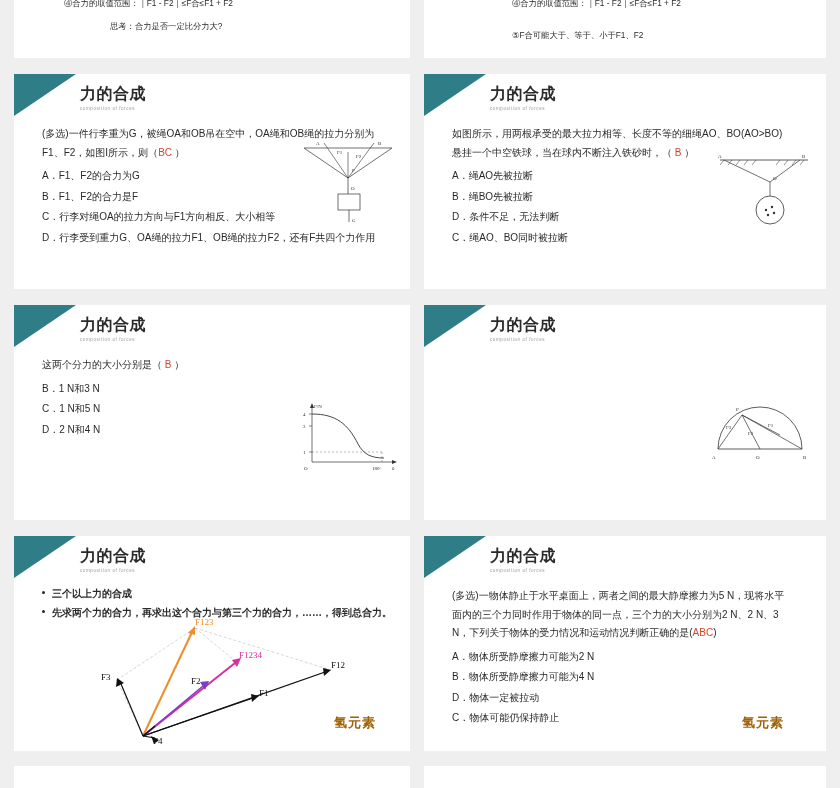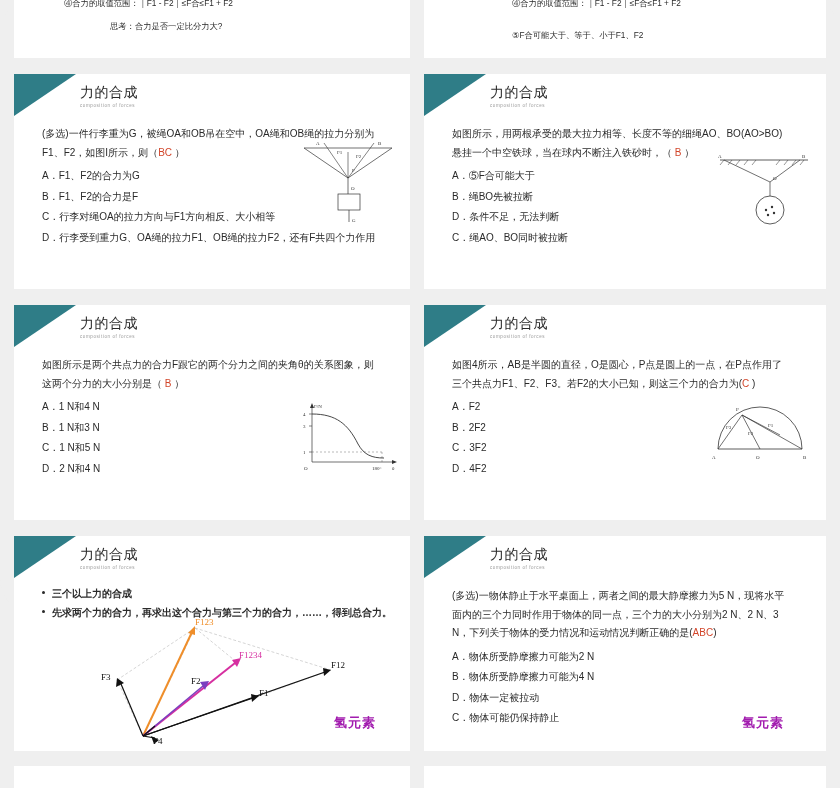--- a/index.html
+++ b/index.html
@@ -35,22 +35,22 @@
     height: 42px;
     background: #2f7d87;
     clip-path: polygon(0 0, 100% 0, 0 100%);
   }
   .title-block {
     position: absolute;
     left: 66px;
     top: 10px;
   }
   .title-cn {
-    font-size: 14px;
-    font-weight: normal;
+    font-size: 16px;
+    font-weight: bold;
     color: #2a2a2a;
     letter-spacing: 0.5px;
   }
   .title-en {
     font-size: 4.5px;
     color: #9a9a9a;
     letter-spacing: 0.6px;
     margin-top: 1px;
   }
   .body {
@@ -83,21 +83,21 @@
   }
   .topfrag {
     font-size: 8.3px;
     color: #2a2a2a;
     line-height: 1.8;
   }
   .fig { position: absolute; }
   .wm {
     position: absolute;
     font-size: 13px;
-    color: #a21caf;
+    color: #a16207;
     font-weight: bold;
     letter-spacing: 1px;
     user-select: none;
   }
   svg { display: block; }
 </style>
 </head>
 <body>
 
 <div class="page">
@@ -153,21 +153,21 @@
   <div class="slide" style="left:424px; top:74px; width:402px; height:215px;">
     <div class="ribbon"></div>
     <div class="title-block">
       <div class="title-cn">力的合成</div>
       <div class="title-en">composition of forces</div>
     </div>
     <div class="body">
       <p>如图所示，用两根承受的最大拉力相等、长度不等的细绳AO、BO(AO&gt;BO)</p>
       <p>悬挂一个中空铁球，当在球内不断注入铁砂时，（ <span class="ans">B</span> ）</p>
       <div class="opts">
-        <p>A．⑤F合可能大于</p>
+        <p>A．绳AO先被拉断</p>
         <p>B．绳BO先被拉断</p>
         <p>D．条件不足，无法判断</p>
         <p>C．绳AO、BO同时被拉断</p>
       </div>
     </div>
     <div class="fig" style="left:290px; top:78px;">
       <svg width="100" height="80" viewBox="0 0 100 80">
         <line x1="6" y1="8" x2="94" y2="8" stroke="#333" stroke-width="0.8"></line>
         <line x1="10" y1="8" x2="6" y2="13" stroke="#333" stroke-width="0.5"></line>
         <line x1="18" y1="8" x2="14" y2="13" stroke="#333" stroke-width="0.5"></line>
@@ -193,24 +193,22 @@
     </div>
   </div>
 
   <div class="slide" style="left:14px; top:305px; width:396px; height:215px;">
     <div class="ribbon"></div>
     <div class="title-block">
       <div class="title-cn">力的合成</div>
       <div class="title-en">composition of forces</div>
     </div>
     <div class="body">
-      <p>如图所示是两个共点力的合力F跟它的两个分力之间的夹角θ的关系图象，则</p>
       <p>这两个分力的大小分别是（ <span class="ans">B</span> ）</p>
       <div class="opts">
-        <p>A．1 N和4 N</p>
         <p>B．1 N和3 N</p>
         <p>C．1 N和5 N</p>
         <p>D．2 N和4 N</p>
       </div>
     </div>
     <div class="fig" style="left:282px; top:95px;">
       <svg width="104" height="72" viewBox="0 0 104 72">
         <line x1="16" y1="62" x2="16" y2="6" stroke="#333" stroke-width="0.7"></line>
         <polygon points="16,3 14,8 18,8" fill="#333"></polygon>
         <line x1="16" y1="62" x2="98" y2="62" stroke="#333" stroke-width="0.7"></line>
@@ -231,30 +229,20 @@
       </svg>
     </div>
   </div>
 
   <div class="slide" style="left:424px; top:305px; width:402px; height:215px;">
     <div class="ribbon"></div>
     <div class="title-block">
       <div class="title-cn">力的合成</div>
       <div class="title-en">composition of forces</div>
     </div>
-    <div class="body">
-      <p>如图4所示，AB是半圆的直径，O是圆心，P点是圆上的一点，在P点作用了</p>
-      <p>三个共点力F1、F2、F3。若F2的大小已知，则这三个力的合力为(<span class="ans">C</span>   )</p>
-      <div class="opts">
-        <p>A．F2</p>
-        <p>B．2F2</p>
-        <p>C．3F2</p>
-        <p>D．4F2</p>
-      </div>
-    </div>
     <div class="fig" style="left:282px; top:92px;">
       <svg width="108" height="66" viewBox="0 0 108 66">
         <path d="M12 52 A 42 42 0 0 1 96 52" fill="none" stroke="#333" stroke-width="0.8"></path>
         <line x1="12" y1="52" x2="96" y2="52" stroke="#333" stroke-width="0.8"></line>
         <line x1="12" y1="52" x2="36" y2="18" stroke="#333" stroke-width="0.7"></line>
         <line x1="36" y1="18" x2="96" y2="52" stroke="#333" stroke-width="0.7"></line>
         <line x1="36" y1="18" x2="54" y2="52" stroke="#333" stroke-width="0.7"></line>
         <line x1="36" y1="18" x2="74" y2="38" stroke="#333" stroke-width="0.7"></line>
         <text x="30" y="14" font-size="5" fill="#333" font-family="Liberation Serif, serif">P</text>
         <text x="20" y="32" font-size="5" fill="#333" font-family="Liberation Serif, serif">F3</text>

